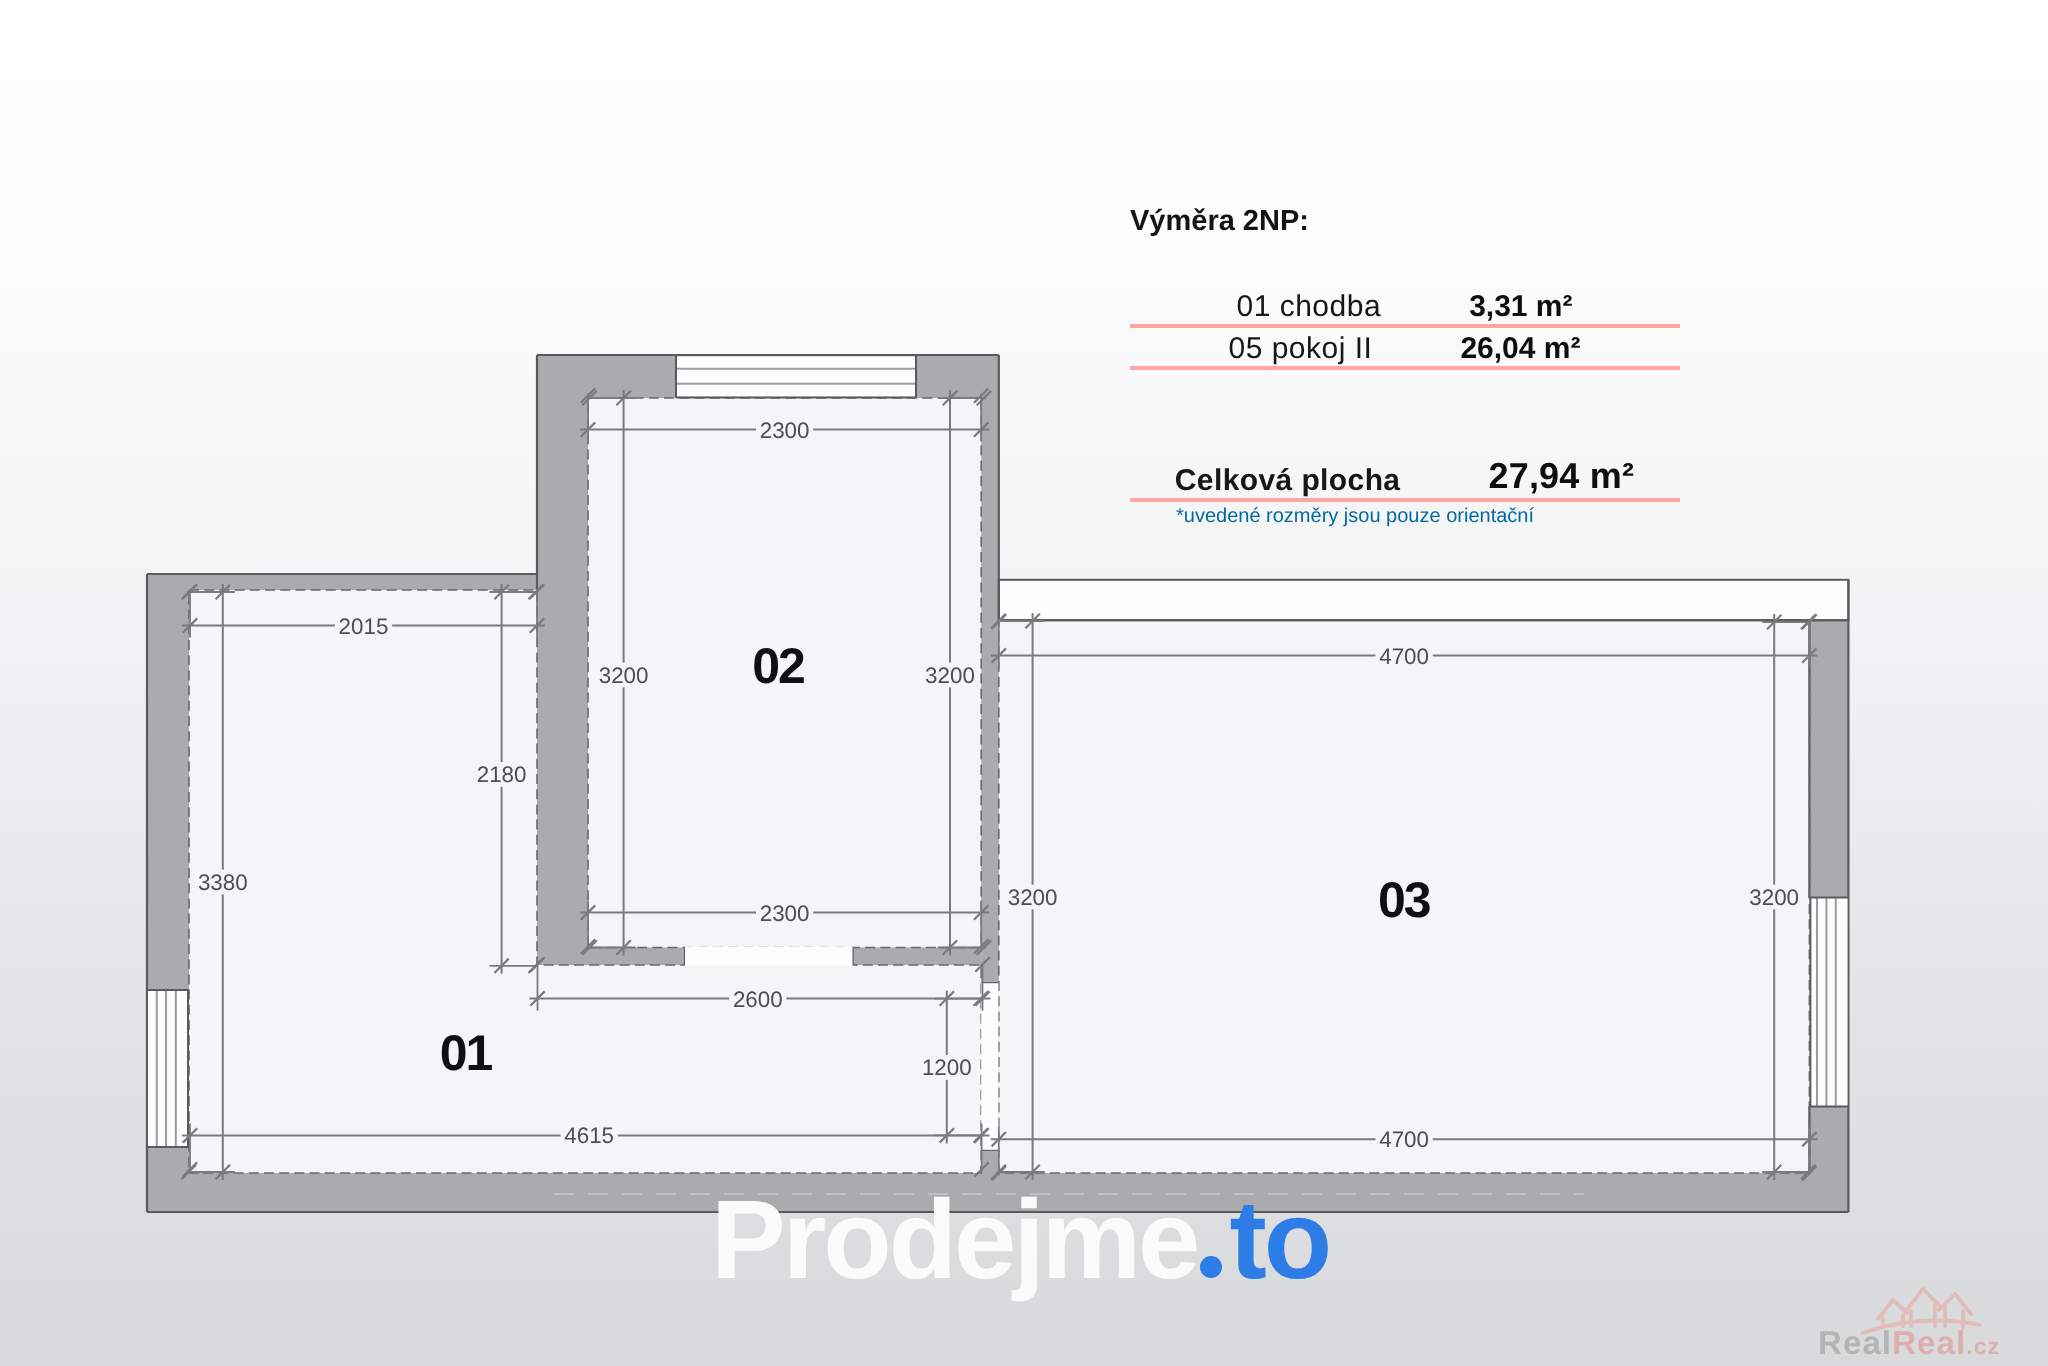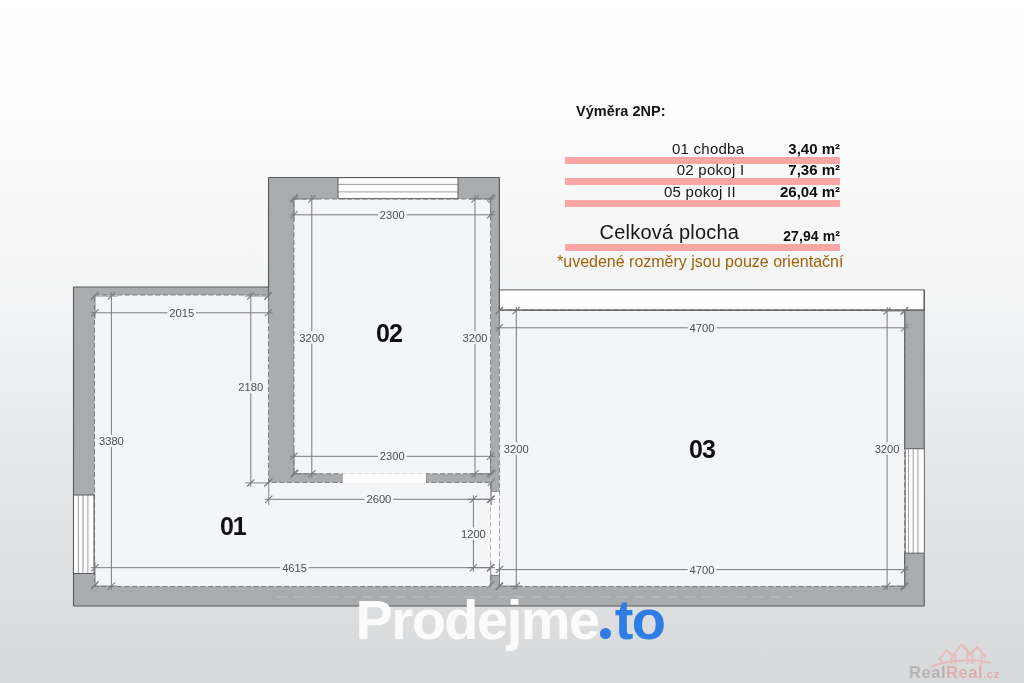--- a/index.html
+++ b/index.html
@@ -1,21 +1,21 @@
 <!DOCTYPE html>
 <html><head>
 <meta charset="utf-8">
 <style>
   html,body{margin:0;padding:0;}
   body{width:1024px;height:683px;position:relative;overflow:hidden;
     background:linear-gradient(180deg,#ffffff 0%,#fbfbfb 22%,#f1f2f3 48%,#e2e3e4 75%,#d8d9da 100%);
     font-family:"Liberation Sans",sans-serif;}
   .abs{position:absolute;}
-  .row{display:flex;justify-content:flex-end;align-items:flex-end;
-       border-bottom:7px solid #fca5a5;height:21.5px;box-sizing:border-box;gap:44px;}
+  .row{display:flex;justify-content:center;align-items:flex-end;
+       border-bottom:2px solid #fca5a5;height:21.5px;box-sizing:border-box;gap:44px;}
   .row .l{font-size:15px;letter-spacing:0.25px;color:#17171a;}
   .row .v{font-size:15px;font-weight:bold;color:#0e0e10;}
 </style>
 </head>
 <body>
 <svg class="abs" style="left:0;top:0" width="1024" height="683" viewBox="0 0 1024 683">
 <path d="M94.5,295 H268.5 V482.5 H490.6 V586.5 H94.5 Z" fill="#f4f5f7"></path>
 <rect x="294" y="199" width="196.6" height="274.75" fill="#f4f5f7"></rect>
 <rect x="499.4" y="310.1" width="405.3" height="276.4" fill="#f4f5f7"></rect>
 <path d="M73.5,287 H268.5 V295 H94.5 V586.5 H904.7 V553.2 H924.2 V606 H73.5 Z" fill="#aaabad"></path>
@@ -190,42 +190,38 @@
     <line x1="881.1" y1="586" x2="905.1" y2="586" stroke="#797a7d" stroke-width="0.9"></line>
     <line x1="900.5" y1="589.6" x2="907.7" y2="582.4" stroke="#797a7d" stroke-width="1.1"></line>
     <line x1="883.5" y1="589.6" x2="890.7" y2="582.4" stroke="#797a7d" stroke-width="1.1"></line>
     <rect x="872.8000000000001" y="442.3" width="28.6" height="12.4" fill="#f4f5f7"></rect>
     <text x="887.1" y="452.5" font-size="11.2" fill="#4e4f52" text-anchor="middle">3200</text>
 <text x="232.8" y="535.1" font-size="25" letter-spacing="-1" font-weight="bold" fill="#101013" text-anchor="middle">01</text>
 <text x="389" y="341.7" font-size="25" letter-spacing="-1" font-weight="bold" fill="#101013" text-anchor="middle">02</text>
 <text x="701.9" y="458.3" font-size="25" letter-spacing="-1" font-weight="bold" fill="#101013" text-anchor="middle">03</text>
 </svg>
 
-<div class="abs" style="left:565px;top:103px;font-size:14.5px;font-weight:bold;color:#141416;margin-left:11px;">Výměra 2NP:</div>
+<div class="abs" style="left:565px;top:103px;font-size:14.5px;font-weight:bold;color:#141416;">Výměra 2NP:</div>
 <div class="abs" style="left:564.5px;top:142.3px;width:275.5px;">
   <div class="row">
       <span class="l">01 chodba</span>
-      <span class="v">3,40 m²</span>
-    </div>
-  <div class="row">
-      <span class="l">02 pokoj I</span>
-      <span class="v">7,36 m²</span>
+      <span class="v">3,31 m²</span>
     </div>
   <div class="row">
       <span class="l">05 pokoj II</span>
       <span class="v">26,04 m²</span>
     </div>
 </div>
 <div class="abs" style="left:564.5px;top:228.4px;width:275.5px;">
   <div class="row" style="height:22.5px;">
-      <span class="l" style="font-weight:normal;font-size:20px;letter-spacing:0.2px;">Celková plocha</span>
-      <span class="v" style="font-size:14px;letter-spacing:0.1px;">27,94 m²</span>
+      <span class="l" style="font-weight:bold;font-size:15px;letter-spacing:0.2px;">Celková plocha</span>
+      <span class="v" style="font-size:18px;letter-spacing:0.1px;">27,94 m²</span>
     </div>
 </div>
-<div class="abs" style="left:557px;top:252.5px;font-size:16px;color:#a16207;">*uvedené rozměry jsou pouze orientační</div>
+<div class="abs" style="left:588px;top:252.5px;font-size:10px;color:#0369a1;">*uvedené rozměry jsou pouze orientační</div>
 
 <div class="abs" style="left:355.5px;top:592px;height:55px;line-height:55px;font-size:56px;font-weight:bold;letter-spacing:-1.5px;color:#fbfbfb;white-space:nowrap;">Prodejme<span style="display:inline-block;width:11px;height:11px;border-radius:50%;background:#2e7ce6;margin:0 4px 0 1px;"></span><span style="color:#2e7ce6;">to</span></div>
 
 <svg class="abs" style="left:929px;top:642px;" width="64" height="28" viewBox="0 0 64 28">
   <g stroke="#e2bcb9" fill="none" stroke-width="1.9" stroke-linecap="round" stroke-linejoin="round">
     <path d="M2,24.5 Q32,14.5 61,20.5"></path>
     <path d="M10,17.5 L17.5,8 L24.5,14.5 M12.5,17.5 L12.5,21.5 M22.5,15.5 L22.5,21"></path>
     <path d="M23.5,14 L32.5,2.5 L41,11 M26.5,13.5 L26.5,21 M38.5,10 L38.5,21"></path>
     <path d="M40.5,13 L48.5,5 L56.5,15 M43.5,11.5 L43.5,21 M52.5,13.5 L52.5,22"></path>
   </g>

